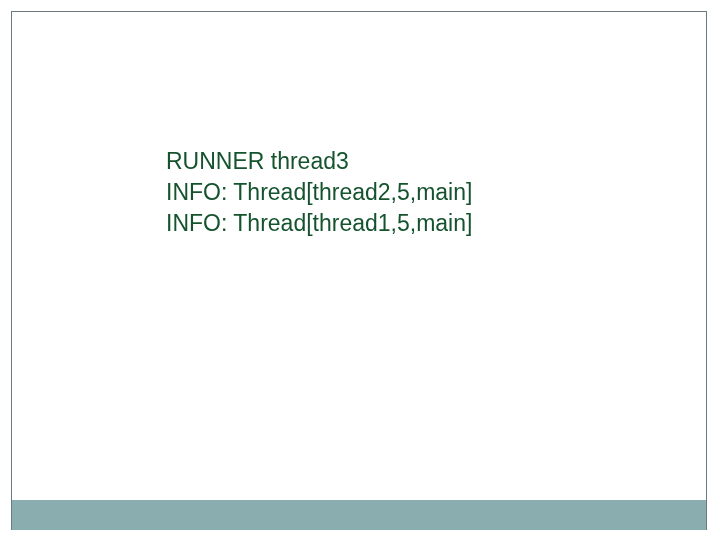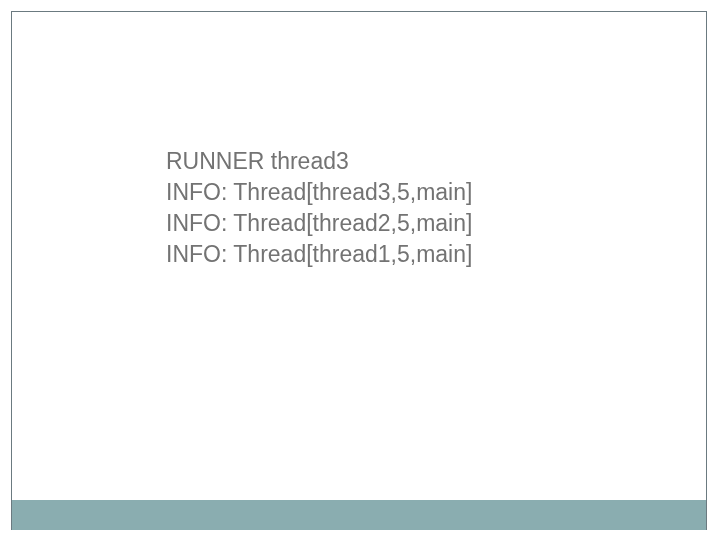--- a/index.html
+++ b/index.html
@@ -50,34 +50,33 @@
     position: absolute;
     left: 166px;
     top: 146px;
     width: 520px;
   }
 
   .text-line {
     font-family: "Liberation Sans", sans-serif;
     font-size: 23px;
     line-height: 31px;
-    color: #737373;
+    color: #14532d;
     white-space: pre;
     letter-spacing: 0px;
   }
 </style>
 </head>
 <body>
 
 <div id="slide">
 
   <div id="slide-frame"></div>
 
   <div id="content-text">
     <div class="text-line">RUNNER thread3</div>
-    <div class="text-line">INFO: Thread[thread3,5,main]</div>
     <div class="text-line">INFO: Thread[thread2,5,main]</div>
     <div class="text-line">INFO: Thread[thread1,5,main]</div>
   </div>
 
   <div id="footer-band"></div>
 
 </div>
 
 </body></html>

